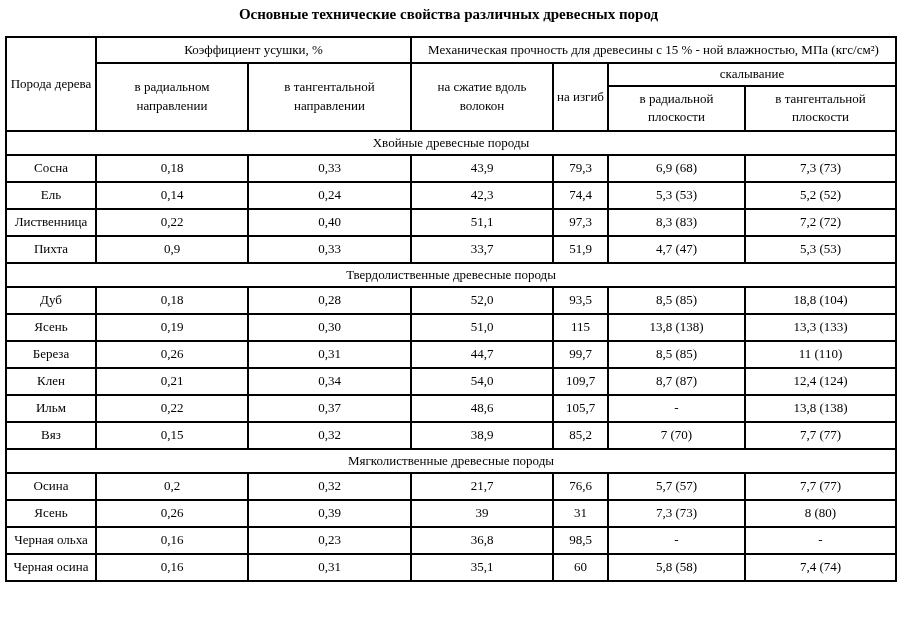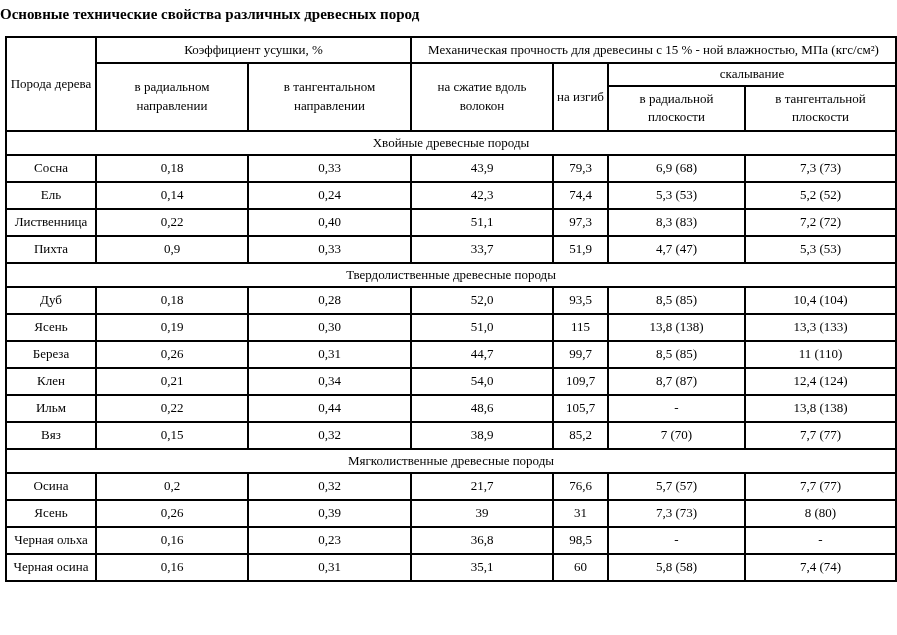--- a/index.html
+++ b/index.html
@@ -11,20 +11,21 @@
     font-family: "Liberation Serif", "DejaVu Serif", serif;
     color: #000000;
     overflow: hidden;
   }
   .page {
     width: 897px;
     height: 635px;
     box-sizing: border-box;
   }
   .page-title {
+    text-align: center;
     font-weight: bold;
     font-size: 15px;
     padding-top: 6px;
     margin: 0;
   }
   table.props {
     border-collapse: collapse;
     table-layout: fixed;
     margin: 13px 0 0 5px;
   }
@@ -79,21 +80,21 @@
       <col style="width:151px">
     </colgroup>
     <thead>
       <tr class="hrow-1">
         <th rowspan="3">Порода дерева</th>
         <th colspan="2">Коэффициент усушки, %</th>
         <th colspan="4">Механическая прочность для древесины с 15 % - ной влажностью, МПа (кгс/см²)</th>
       </tr>
       <tr class="hrow-2">
         <th rowspan="2">в радиальном направлении</th>
-        <th rowspan="2">в тангентальном направлении</th>
+        <th rowspan="2">в тангентальной направлении</th>
         <th rowspan="2">на сжатие вдоль волокон</th>
         <th rowspan="2">на изгиб</th>
         <th colspan="2">скалывание</th>
       </tr>
       <tr class="hrow-3">
         <th>в радиальной плоскости</th>
         <th>в тангентальной плоскости</th>
       </tr>
     </thead>
     <tbody id="table-body">
@@ -139,21 +140,21 @@
         <tr>
           <td colspan="7" class="section-cell">Твердолиственные древесные породы</td>
         </tr>
         <tr>
           <td class="species-cell">Дуб</td>
           <td class="value-cell">0,18</td>
           <td class="value-cell">0,28</td>
           <td class="value-cell">52,0</td>
           <td class="value-cell">93,5</td>
           <td class="value-cell">8,5 (85)</td>
-          <td class="value-cell">10,4 (104)</td>
+          <td class="value-cell">18,8 (104)</td>
         </tr>
         <tr>
           <td class="species-cell">Ясень</td>
           <td class="value-cell">0,19</td>
           <td class="value-cell">0,30</td>
           <td class="value-cell">51,0</td>
           <td class="value-cell">115</td>
           <td class="value-cell">13,8 (138)</td>
           <td class="value-cell">13,3 (133)</td>
         </tr>
@@ -171,21 +172,21 @@
           <td class="value-cell">0,21</td>
           <td class="value-cell">0,34</td>
           <td class="value-cell">54,0</td>
           <td class="value-cell">109,7</td>
           <td class="value-cell">8,7 (87)</td>
           <td class="value-cell">12,4 (124)</td>
         </tr>
         <tr>
           <td class="species-cell">Ильм</td>
           <td class="value-cell">0,22</td>
-          <td class="value-cell">0,44</td>
+          <td class="value-cell">0,37</td>
           <td class="value-cell">48,6</td>
           <td class="value-cell">105,7</td>
           <td class="value-cell">-</td>
           <td class="value-cell">13,8 (138)</td>
         </tr>
         <tr>
           <td class="species-cell">Вяз</td>
           <td class="value-cell">0,15</td>
           <td class="value-cell">0,32</td>
           <td class="value-cell">38,9</td>

